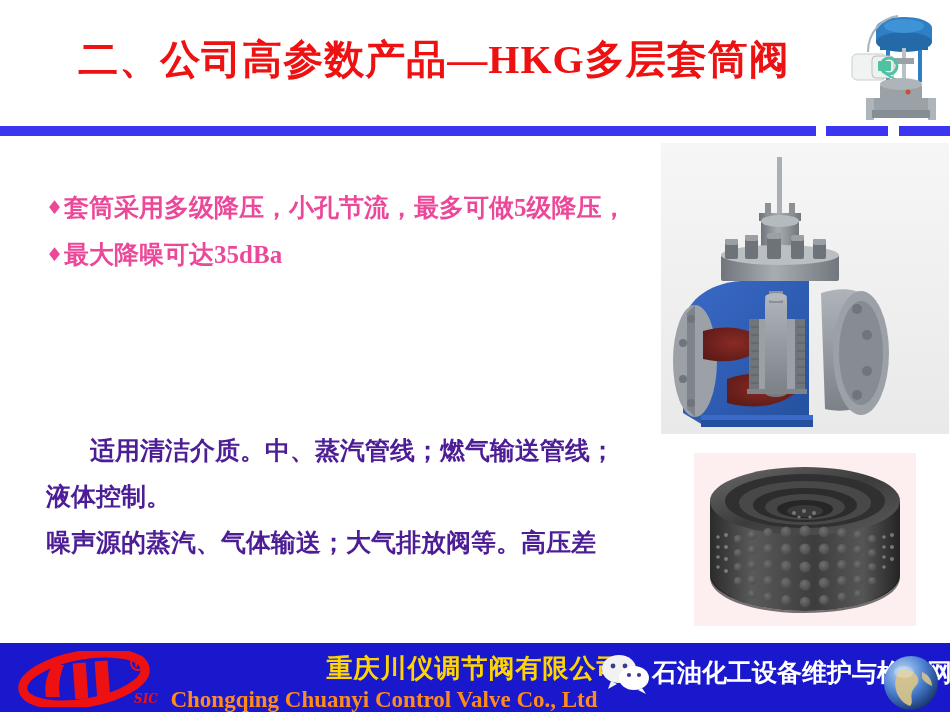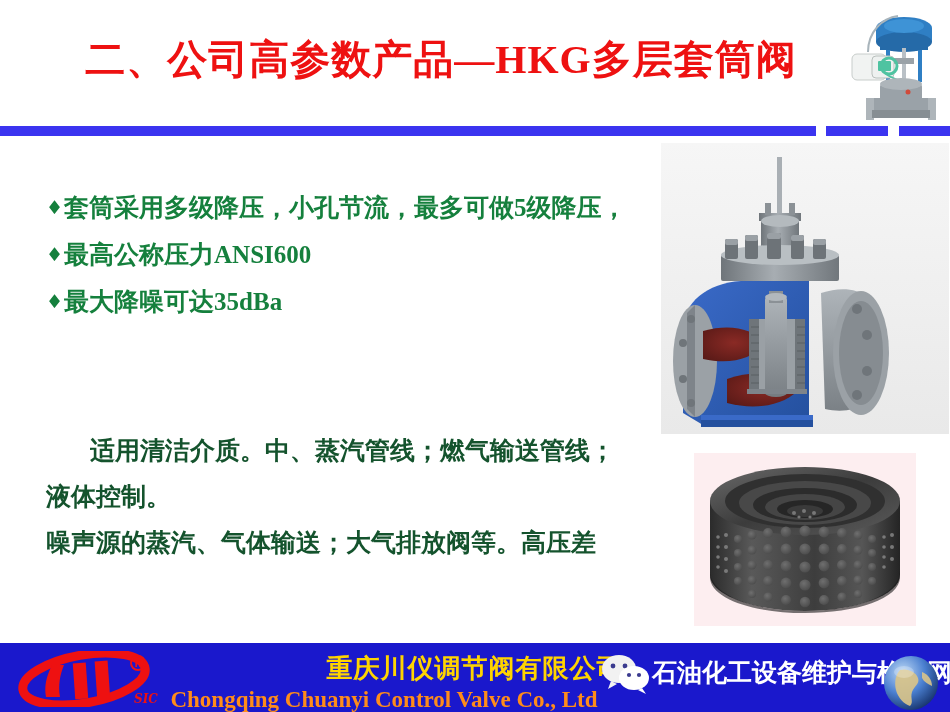--- a/index.html
+++ b/index.html
@@ -20,21 +20,21 @@
     left: 0; top: 0;
     width: 950px;
     height: 712px;
     background: #ffffff;
     overflow: hidden;
   }
 
   
   .slide-title {
     position: absolute;
-    left: 11px;
+    left: 4px;
     top: 34px;
     width: 860px;
     text-align: center;
     color: #ee1111;
     font-family: "Liberation Serif", "DejaVu Serif", serif;
     font-size: 40px;
     font-weight: bold;
     letter-spacing: 1px;
     line-height: 52px;
     white-space: nowrap;
@@ -63,41 +63,41 @@
     height: 10px;
     background: #3b34f0;
   }
 
   
   .body-text {
     position: absolute;
     left: 46px;
     top: 184px;
     width: 630px;
-    color: #15803d;
+    color: #ec4899;
     font-family: "Liberation Serif", "DejaVu Serif", serif;
     font-size: 25px;
     font-weight: bold;
     line-height: 46px;
   }
   .body-text .line {
     white-space: nowrap;
   }
   .bullet {
     font-family: "DejaVu Sans", sans-serif;
     font-size: 19px;
     vertical-align: 2px;
     margin-right: 1px;
   }
   .indent-para {
     position: absolute;
     left: 46px;
     top: 428px;
     width: 630px;
-    color: #14532d;
+    color: #4c1d95;
     font-family: "Liberation Serif", "DejaVu Serif", serif;
     font-size: 25px;
     font-weight: bold;
     line-height: 46px;
   }
   .indent-para .line { white-space: nowrap; }
   .indent-para .first { padding-left: 44px; }
   .delta {
     font-family: "DejaVu Sans", sans-serif;
     font-size: 17px;
@@ -251,23 +251,20 @@
     <div class="dash" style="left:826px; width:62px;"></div>
     <div class="dash" style="left:899px; width:56px;"></div>
   </div>
   <div class="divider-wrap" style="left:0;top:126px;">
     <div class="dash" style="left:640px; width:0px;"></div>
   </div>
 
   <div class="body-text">
     <div class="line">
       <span class="bullet">♦</span><span>套筒采用多级降压，小孔节流，最多可做5级降压，</span>
-    </div>
-    <div class="line">
-      <span class="bullet">♦</span><span>最高公称压力ANSI600</span>
     </div>
     <div class="line">
       <span class="bullet">♦</span><span>最大降噪可达35dBa</span>
     </div>
   </div>
 
   <div class="indent-para">
     <div class="line first">适用清洁介质。中、蒸汽管线；燃气输送管线；</div>
     <div class="line">液体控制。</div>
     <div class="line">噪声源的蒸汽、气体输送；大气排放阀等。高压差</div>

